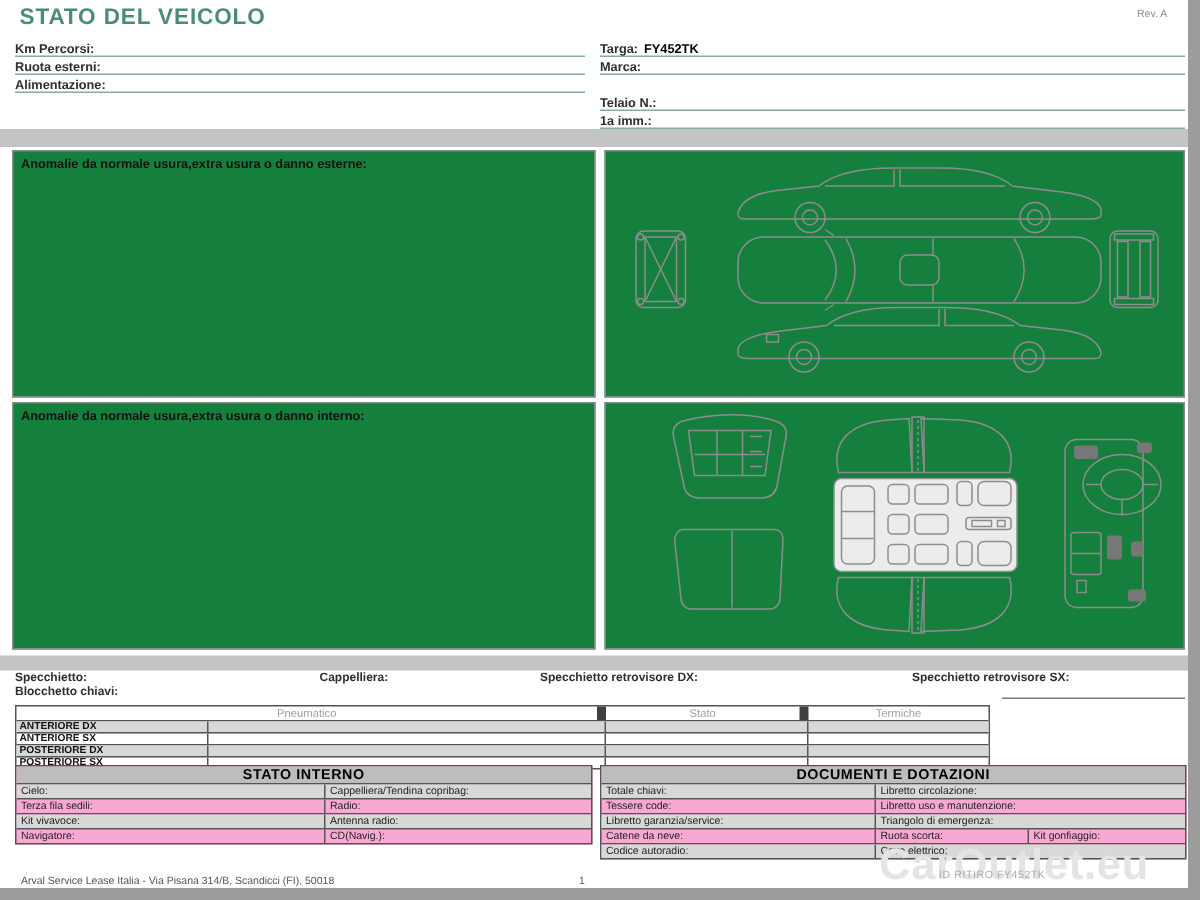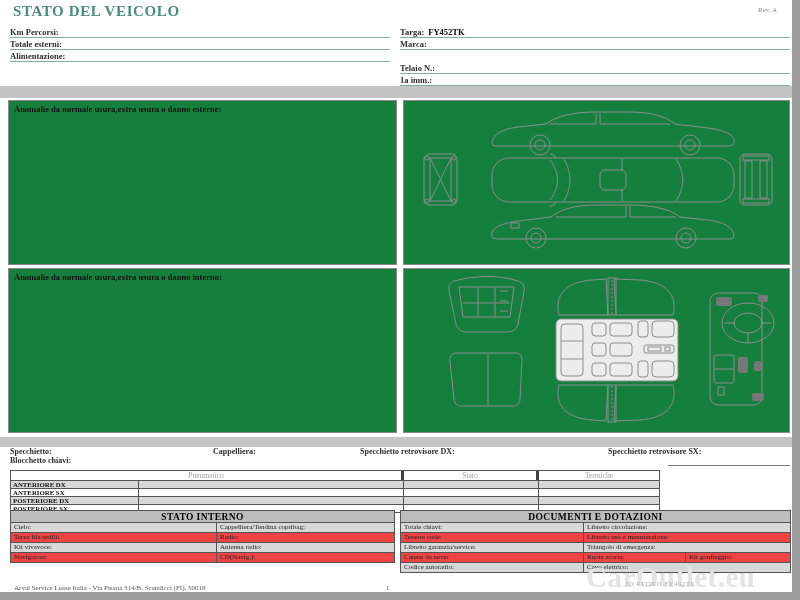--- a/index.html
+++ b/index.html
@@ -6,21 +6,21 @@
   body{
     width:800px;height:600px;position:relative;overflow:hidden;
     background:#9c9c9c;
     font-family:"Liberation Sans", sans-serif;
     -webkit-font-smoothing:antialiased;
   }
   .page{
     position:absolute;left:0;top:0;width:792px;height:592px;
     background:#ffffff;
   }
-  .abs{position:absolute;font-family:Liberation Serif, serif;}
+  .abs{position:absolute;}
 
   
   .title{
     left:13px;top:3px;font-size:15px;font-weight:700;color:#4a8c7c;
     letter-spacing:.6px;
   }
   .rev{left:758px;top:6px;font-size:7px;color:#8a8a8a;}
 
   
   .field-row{
@@ -45,32 +45,32 @@
 
   
   .cond{font-size:8px;font-weight:600;color:#2e2e2e;}
   .cond-line{border-top:1px solid #777;height:0;}
 
   
   .tyre{left:10px;top:470px;width:650px;border:1px solid #555;box-sizing:border-box;background:#fff;}
   .tyre-head{display:grid;grid-template-columns:393px 135px 120px;height:9px;border-bottom:1px solid #555;}
   .tyre-head div{
     font-size:7.5px;color:#a0a0a0;text-align:center;line-height:9px;
-    border-right:3px solid #404040;box-sizing:border-box;overflow:hidden;
+    border-right:6px solid #404040;box-sizing:border-box;overflow:hidden;
   }
   .tyre-head div:last-child{border-right:none;}
   .tyre-row{display:grid;grid-template-columns:128px 265px 135px 120px;height:7px;border-bottom:1px solid #555;}
   .tyre-row:last-child{border-bottom:none;}
   .tyre-row div{border-right:1px solid #555;box-sizing:border-box;overflow:hidden;}
   .tyre-row div:last-child{border-right:none;}
   .tyre-row .rl{font-size:6.8px;font-weight:700;color:#111;line-height:7px;padding-left:2px;}
   .shade{background:#d8d8d8;}
 
   
-  .btable{border:1px solid #555;box-sizing:border-box;background:#ef4444;}
+  .btable{border:1px solid #555;box-sizing:border-box;background:#f9a8d4;}
   .btitle{
     height:12px;background:#bdbdbd;border-bottom:1px solid #555;
     text-align:center;font-size:9.5px;font-weight:700;color:#000;
     line-height:12px;letter-spacing:.4px;box-sizing:border-box;
   }
   .brow{display:grid;height:9px;border-bottom:1px solid #555;}
   .brow:last-child{border-bottom:none;}
   .brow div{
     font-size:7px;color:#222;line-height:9px;padding-left:3px;
     border-right:1px solid #555;box-sizing:border-box;overflow:hidden;
@@ -99,21 +99,21 @@
 <div class="page">
 
   <div class="abs title">STATO DEL VEICOLO</div>
   <div class="abs rev">Rev. A</div>
 
   <div class="abs fl field-row" style="top:26px">
     <span>Km Percorsi:</span>
     <span class="val"></span>
   </div>
   <div class="abs fl field-row" style="top:38px">
-    <span>Totale esterni:</span>
+    <span>Ruota esterni:</span>
     <span class="val"></span>
   </div>
   <div class="abs fl field-row" style="top:50px">
     <span>Alimentazione:</span>
     <span class="val"></span>
   </div>
 
   <div class="abs fr field-row" style="top:26px">
     <span>Targa:</span>
     <span class="val">FY452TK</span>

